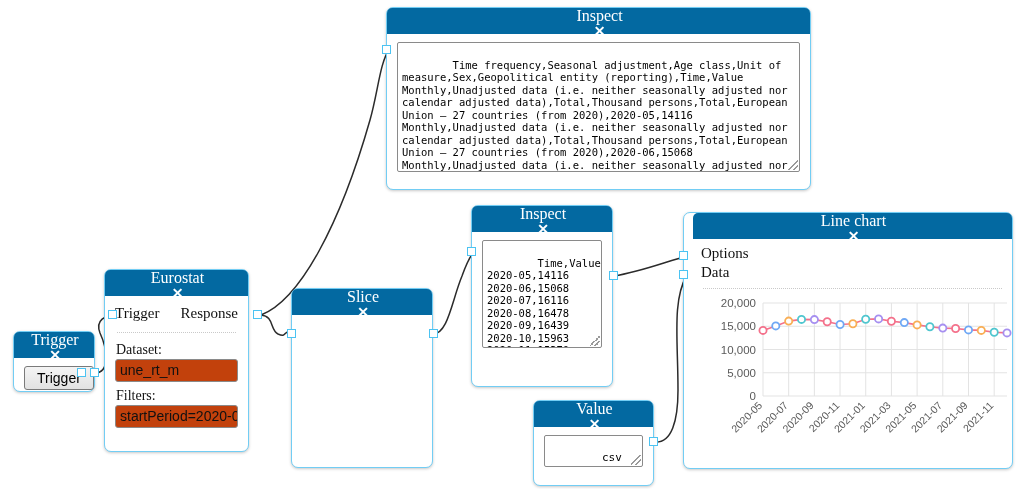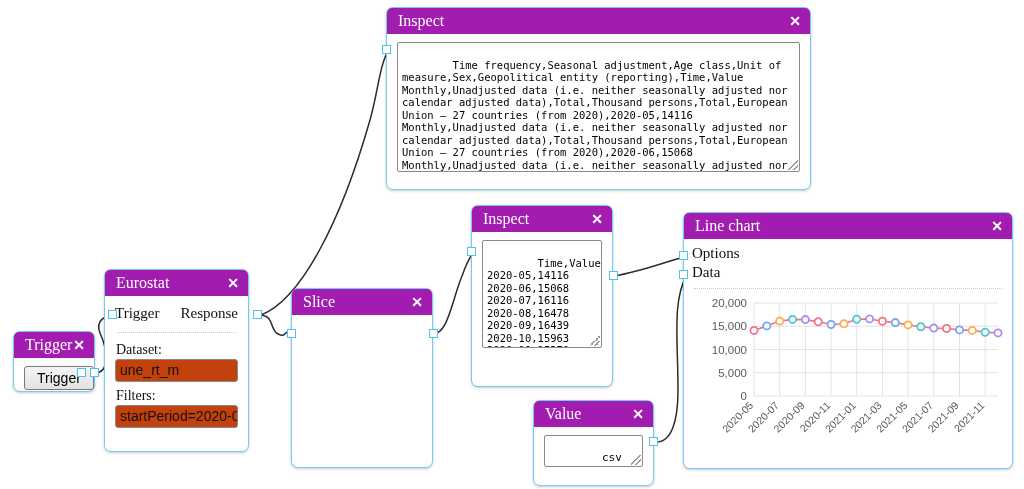--- a/index.html
+++ b/index.html
@@ -16,26 +16,27 @@
   
   .node{
     position:absolute;
     background:#ffffff;
     border:1.5px solid #72cdf4;
     border-radius:7px;
     box-shadow:0 1px 3px rgba(0,0,0,.22);
     box-sizing:border-box;
   }
   .node-head{
-    background:#a21caf;
+    background:#0369a1;
     border-radius:5px 5px 0 0;
     height:26px;
     display:flex;align-items:center;justify-content:space-between;
     padding:0 9px 0 11px;
     box-sizing:border-box;
+    flex-direction:column;
   }
   .node-title{
     color:#ffffff;font-size:16px;line-height:16px;
     font-family:"Liberation Serif", serif;
     white-space:nowrap;
   }
   .node-close{
     color:#ffffff;font-size:14px;font-weight:bold;line-height:14px;
     font-family:"Liberation Sans", sans-serif;
     cursor:pointer;
@@ -235,21 +236,21 @@
     </div>
     <div class="node-body" style="padding:8px 10px 8px 10px;">
       <div class="ta" style="width:100%;height:32px;font-size:11px;">
         <span>csv</span>
         <span class="grip"></span>
       </div>
     </div>
   </div>
   <div class="port" style="left:649px;top:437px;"></div>
 
-  <div class="node" style="left:683px;top:212px;width:330px;height:257px;">
+  <div class="node" style="left:683px;top:212px;width:330px;height:257px;padding-left:9px;">
     <div class="node-head">
       <span class="node-title">Line chart</span>
       <span class="node-close">✕</span>
     </div>
     <div class="node-body" style="padding:5px 8px 6px 8px;">
       <div class="io-single">Options</div>
       <div class="io-single">Data</div>
       <div class="dotted-sep" style="margin:6px 2px 2px 2px;"></div>
       <div class="chart-wrap">
         <svg class="chart-svg" id="chart" width="312" height="176" viewBox="0 0 312 176">

